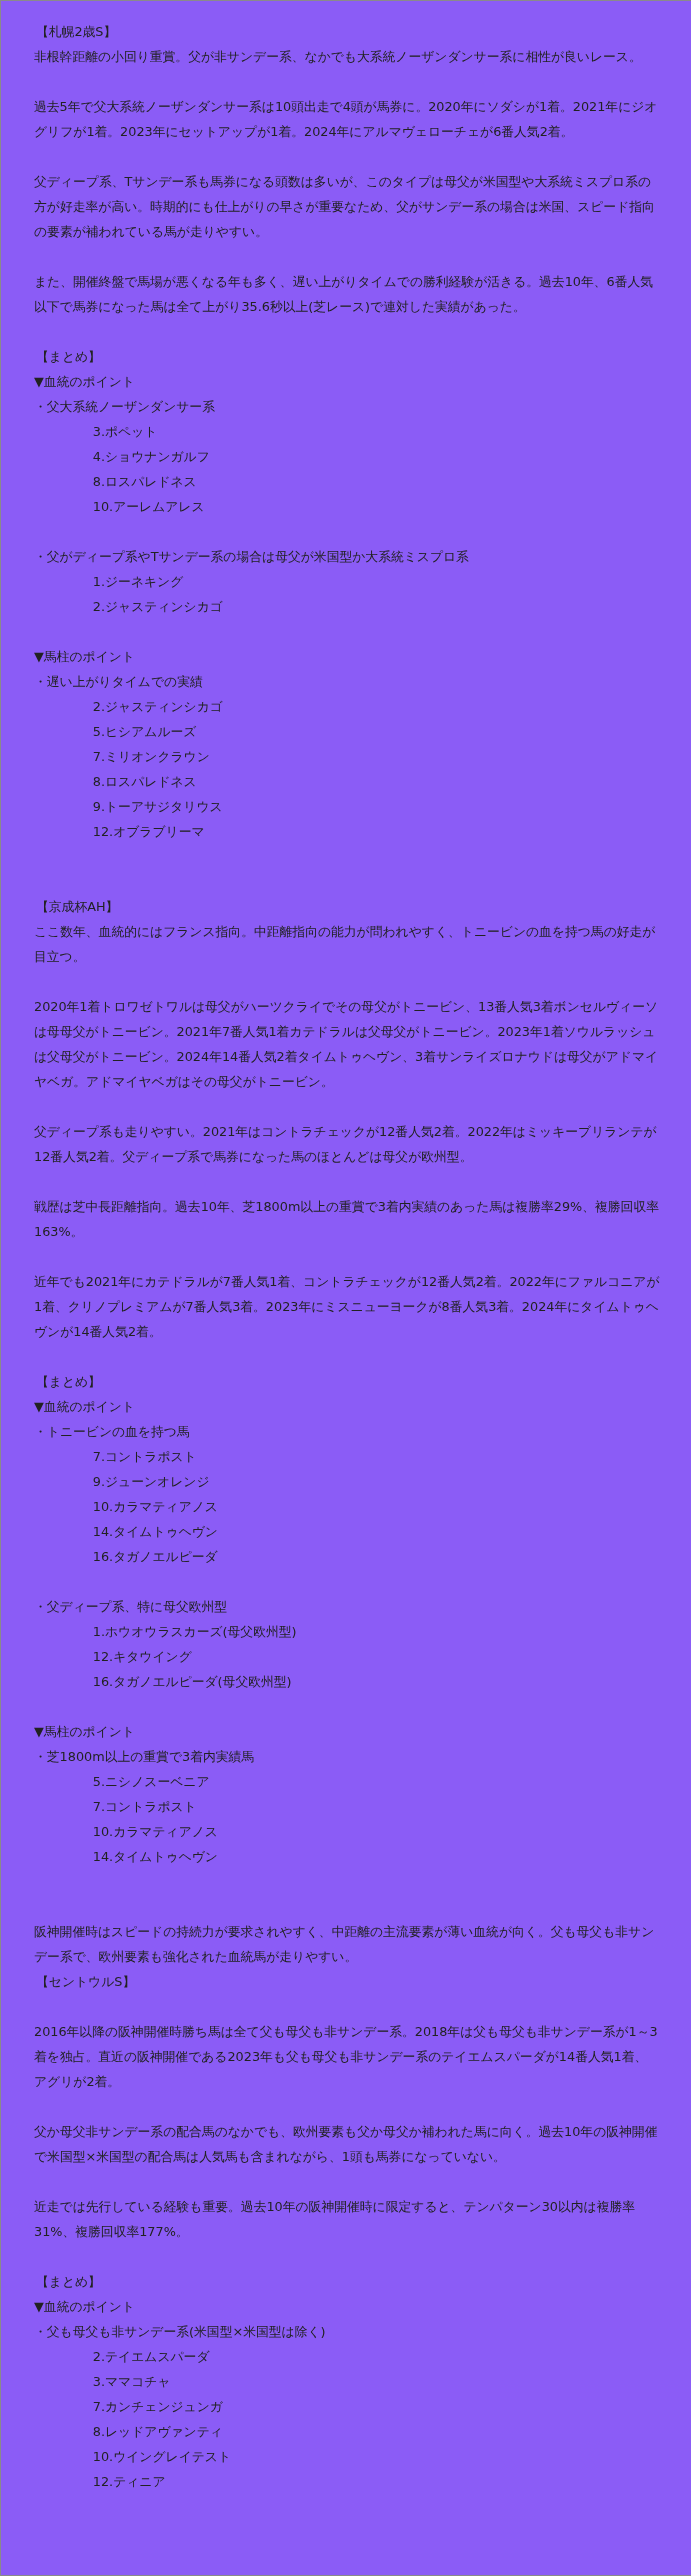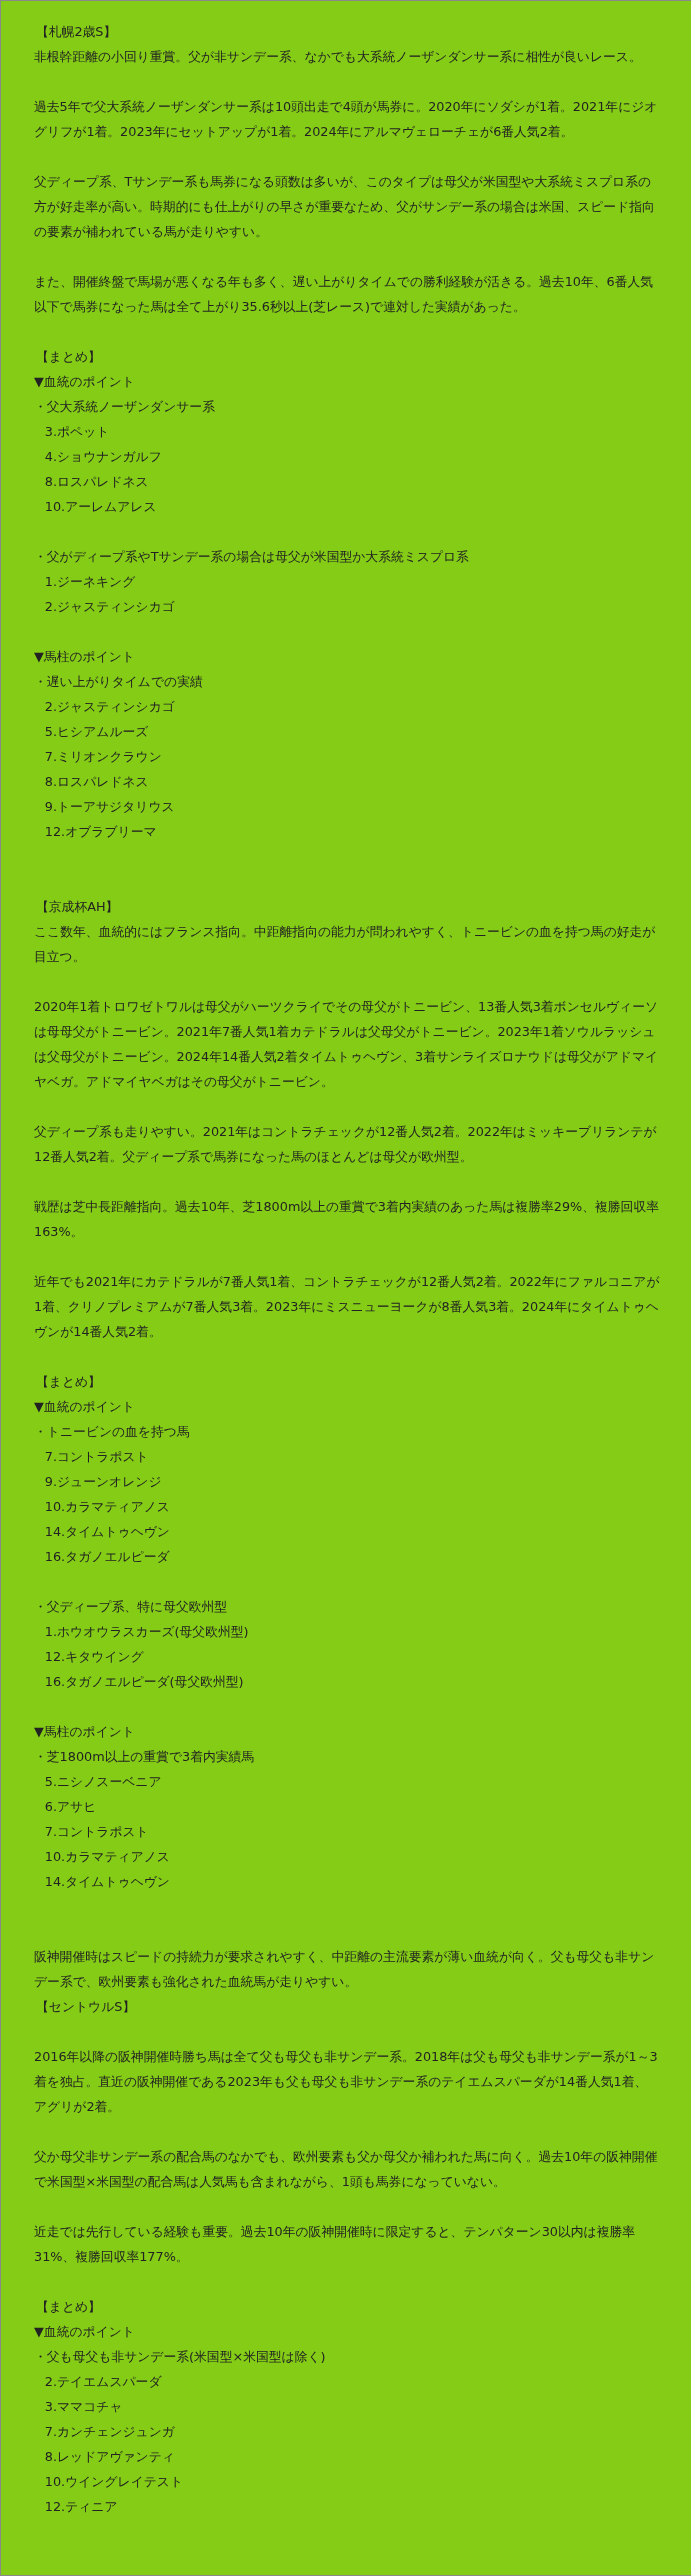--- a/index.html
+++ b/index.html
@@ -1,32 +1,32 @@
 <!DOCTYPE html>
 <html><head>
   <meta charset="utf-8">
   <style>
     html, body { margin: 0; padding: 0; background: #ffffff; }
     body { width: 692px; height: 2576px; overflow: hidden; }
     .frame {
       position: absolute; left: 0; top: 0;
       width: 690px; height: 2574px;
       border: 1px solid #8a8a8a;
-      background: #84cc16;
+      background: #8b5cf6;
     }
     .content {
       position: absolute; left: 33px; top: 17.7px; width: 626px;
       font-family: "DejaVu Sans", "Liberation Sans", sans-serif;
       font-size: 12.8px; line-height: 25px; color: #222222;
     }
     .line { white-space: pre-wrap; min-height: 25px; }
     .blank { height: 25px; }
     .heading { padding-left: 2px; }
     .horse { padding-left: 10.8px; }
-    .horse .name { display: inline-block; }
+    .horse .name { display: inline-block; margin-left: 48px; }
     .horse.marked .name {
       text-decoration-color: #e02020;
       text-decoration-thickness: 2px;
       text-underline-offset: 3.9px;
     }
   </style>
 </head>
 <body>
 
 <div class="frame">
@@ -86,21 +86,20 @@
         <div class="line horse"><span class="name">16.タガノエルピーダ</span></div>
         <div class="blank"></div>
         <div class="line">・父ディープ系、特に母父欧州型</div>
         <div class="line horse marked"><span class="name">1.ホウオウラスカーズ(母父欧州型)</span></div>
         <div class="line horse"><span class="name">12.キタウイング</span></div>
         <div class="line horse"><span class="name">16.タガノエルピーダ(母父欧州型)</span></div>
         <div class="blank"></div>
         <div class="line">▼馬柱のポイント</div>
         <div class="line">・芝1800m以上の重賞で3着内実績馬</div>
         <div class="line horse"><span class="name">5.ニシノスーベニア</span></div>
-        <div class="line horse"><span class="name">6.アサヒ</span></div>
         <div class="line horse marked"><span class="name">7.コントラポスト</span></div>
         <div class="line horse"><span class="name">10.カラマティアノス</span></div>
         <div class="line horse"><span class="name">14.タイムトゥヘヴン</span></div>
       </div>
       <div class="blank"></div>
       <div class="blank"></div>
       <div class="section">
         <div class="line">阪神開催時はスピードの持続力が要求されやすく、中距離の主流要素が薄い血統が向く。父も母父も非サンデー系で、欧州要素も強化された血統馬が走りやすい。</div>
         <div class="line heading">【セントウルS】</div>
         <div class="blank"></div>

